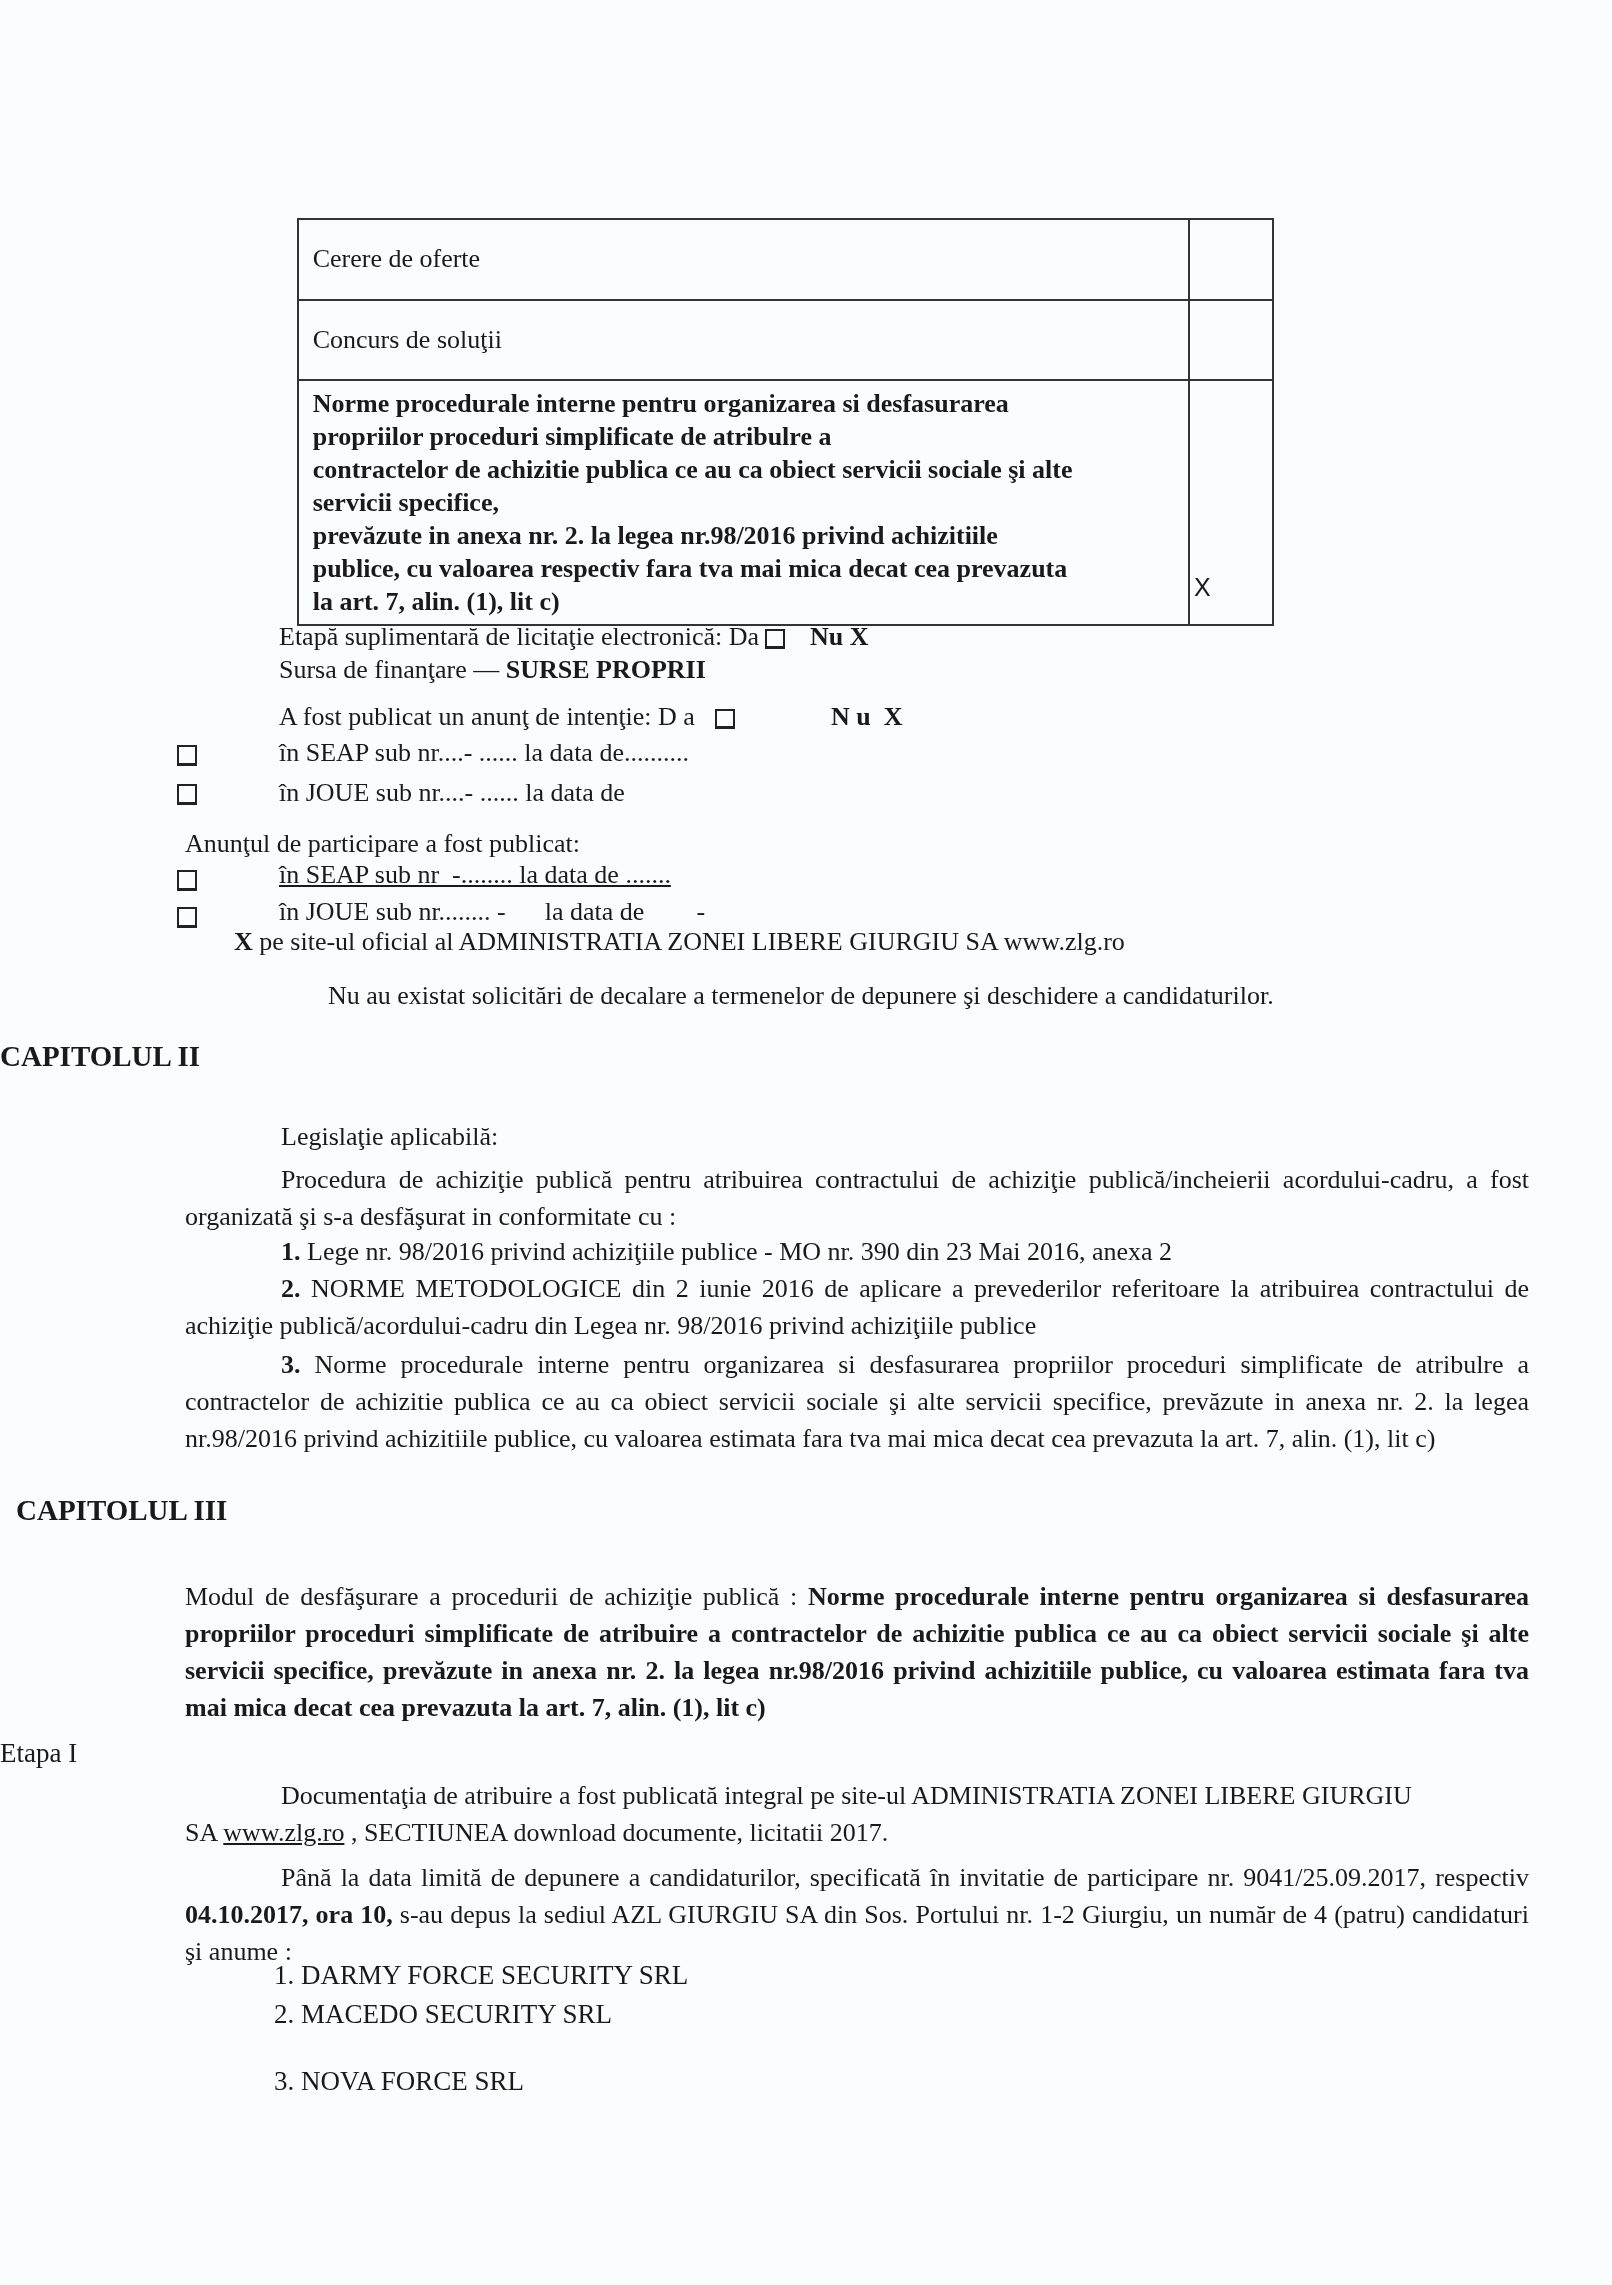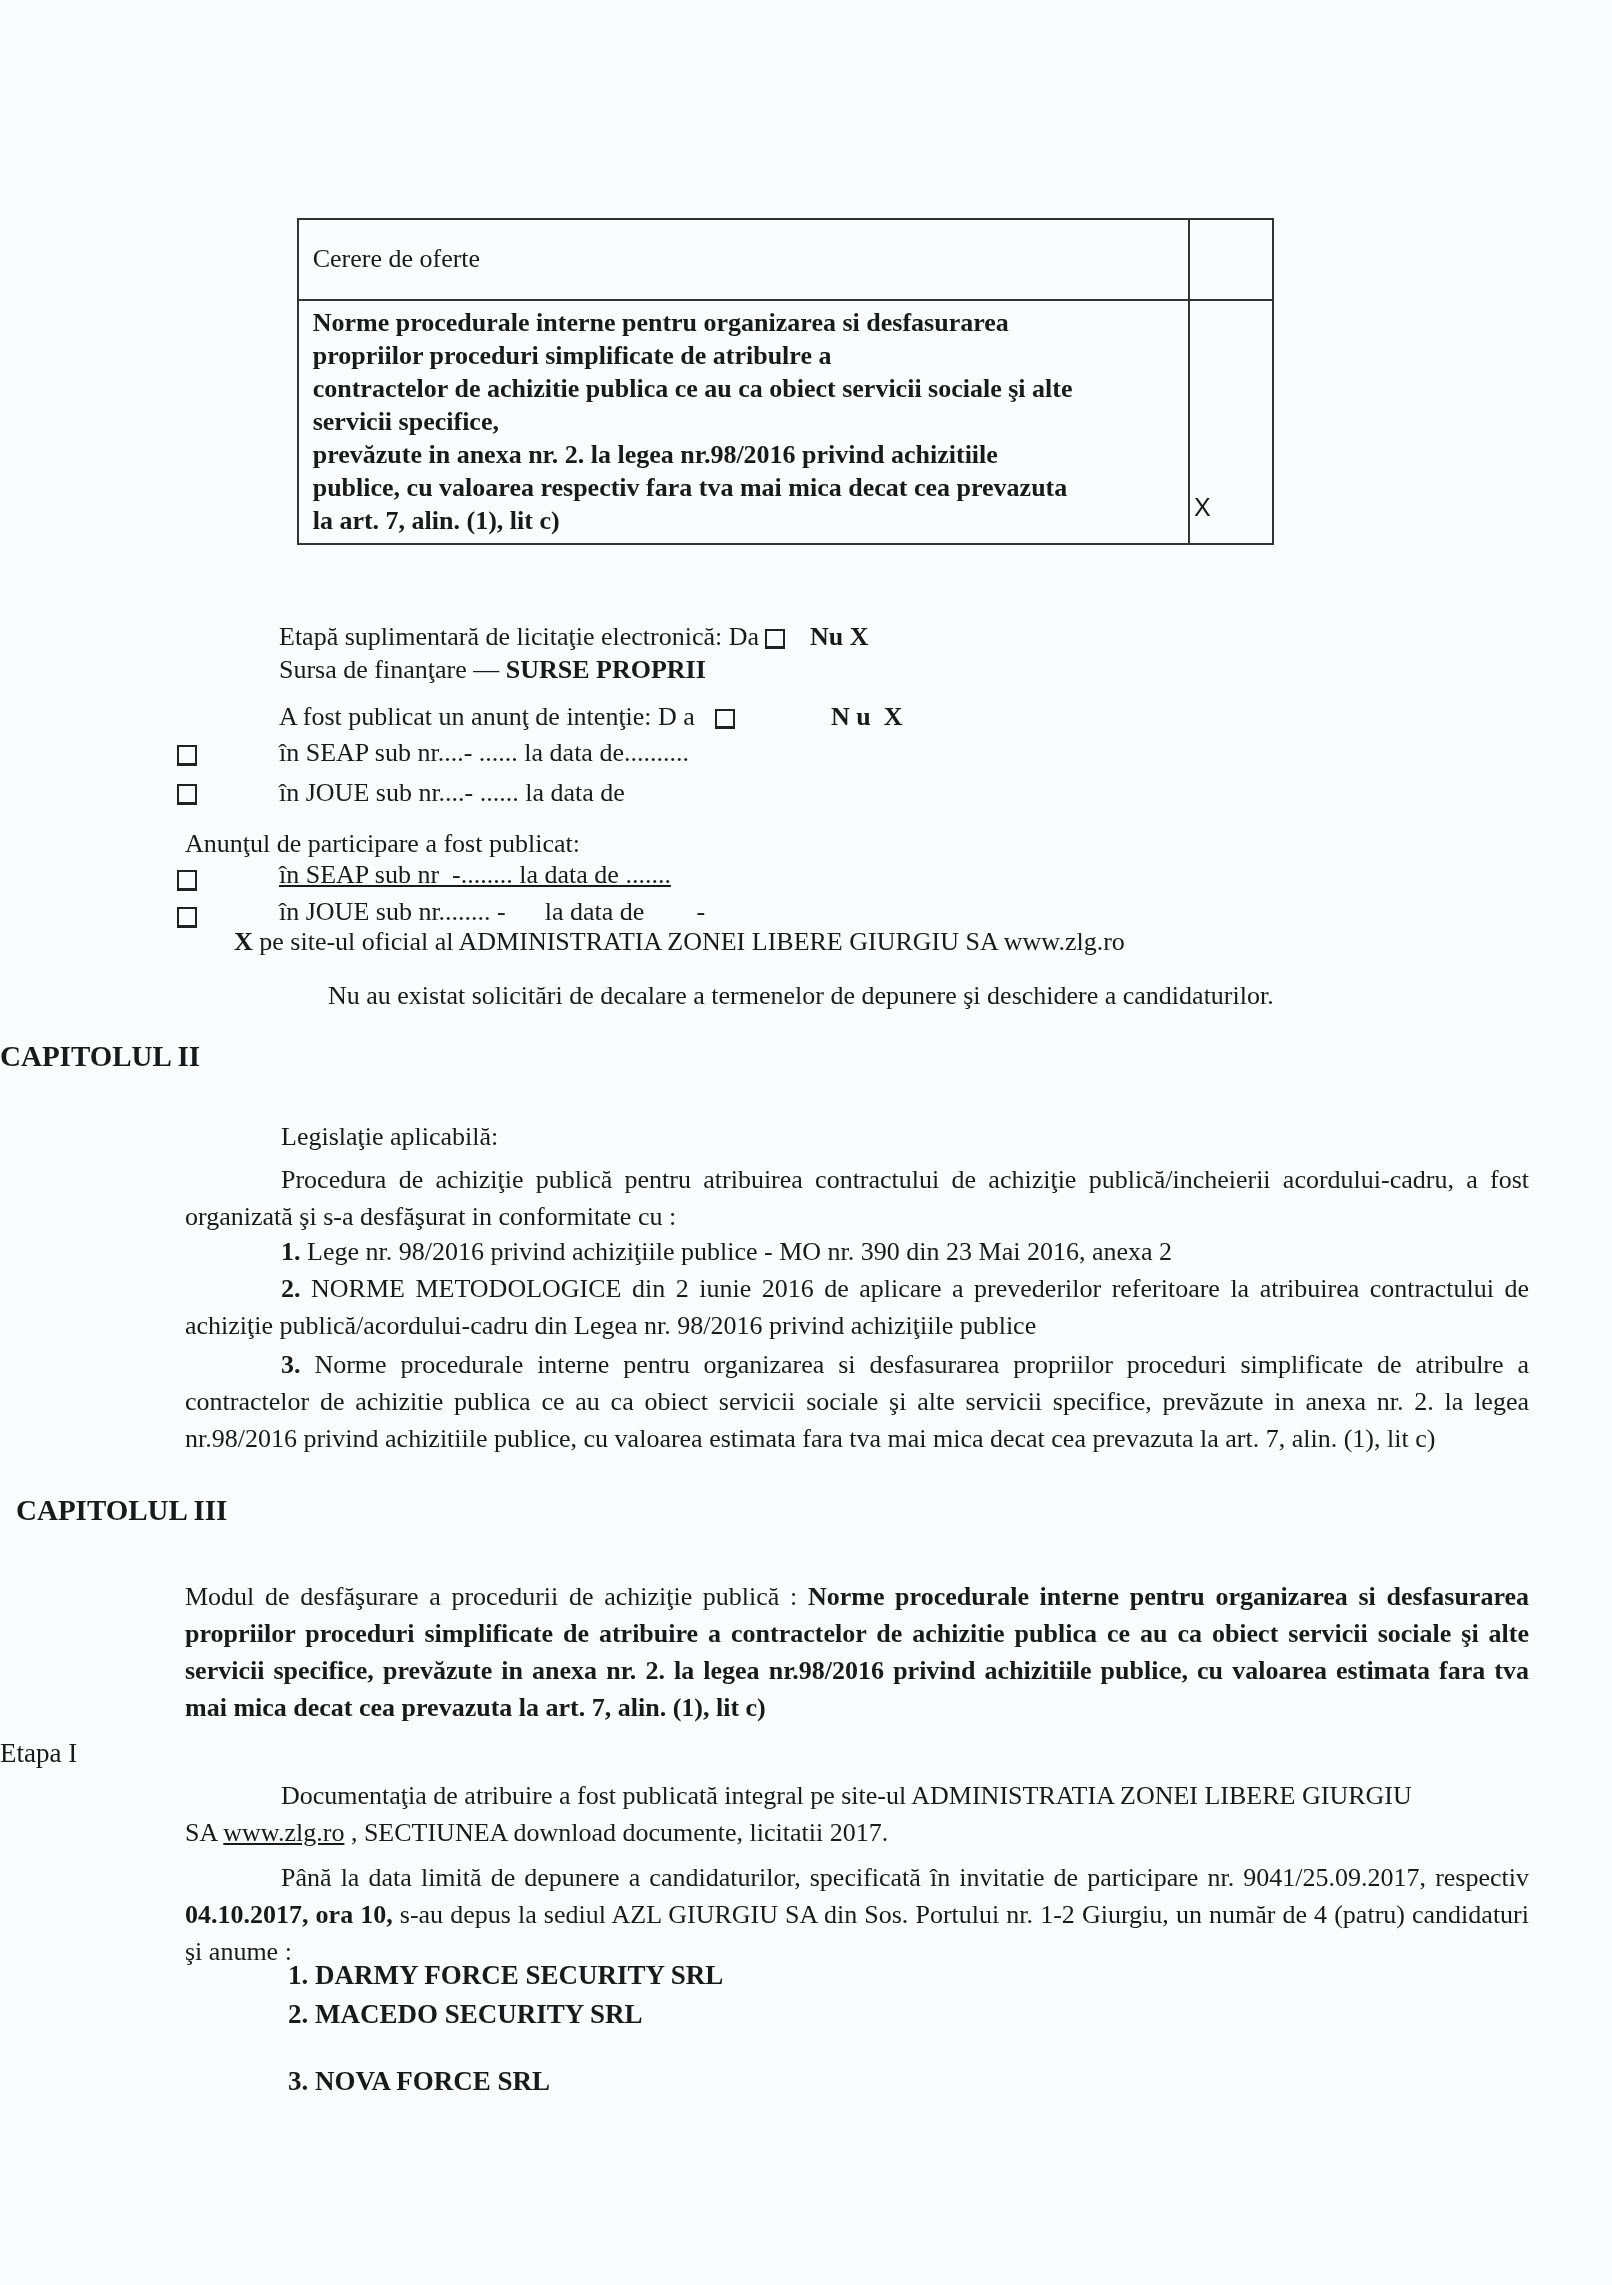--- a/index.html
+++ b/index.html
@@ -10,30 +10,34 @@
   .b { font-weight:bold; }
   .just { text-align:justify; text-align-last:auto; }
   table.proc { position:absolute; left:297px; top:218px; width:977px; border-collapse:collapse; }
   table.proc td { border:2px solid #333; font-size:26px; padding:0 13.7px; vertical-align:middle; }
   table.proc td.mark { width:74px; padding:0 3.9px; font-family:"Liberation Sans", sans-serif; font-size:25px; vertical-align:bottom; padding-bottom:21.5px; }
   table.proc tr.r1 td, table.proc tr.r2 td { height:57px; }
   table.proc tr.r3 td.txt { font-weight:bold; line-height:33px; padding-top:5.9px; padding-bottom:5.9px; }
   .chk { display:inline-block; width:15.6px; height:15.6px; border:2px solid #222; border-right-width:2.9px; border-bottom-width:3.9px; vertical-align:middle; margin:0 5.9px; }
   .para { position:absolute; font-size:26px; line-height:37px; }
   .heading { position:absolute; left:0; width:1588px; text-align:left; font-weight:bold; font-size:29px; }
-  .list-item { position:absolute; left:288px; font-size:27px; font-weight:bold; }
+  .list-item { position:absolute; left:274px; font-size:27px; font-weight:normal; }
   a.link { color:#1a1a1a; text-decoration:underline; }
 </style>
 </head>
 <body>
 
 <table class="proc">
   <tbody>
       <tr class="r1">
     <td>Cerere de oferte</td>
+    <td class="mark"></td>
+  </tr>
+  <tr class="r2">
+    <td>Concurs de soluţii</td>
     <td class="mark"></td>
   </tr>
   <tr class="r3">
     <td class="txt">
       <div>Norme procedurale interne pentru organizarea si desfasurarea</div>
       <div>propriilor proceduri simplificate de atribulre a</div>
       <div style="white-space:nowrap;">contractelor de achizitie publica ce au ca obiect servicii sociale şi alte</div>
       <div>servicii specifice,</div>
       <div>prevăzute in anexa nr. 2. la legea nr.98/2016 privind achizitiile</div>
       <div style="white-space:nowrap;">publice, cu valoarea respectiv fara tva mai mica decat cea prevazuta</div>

